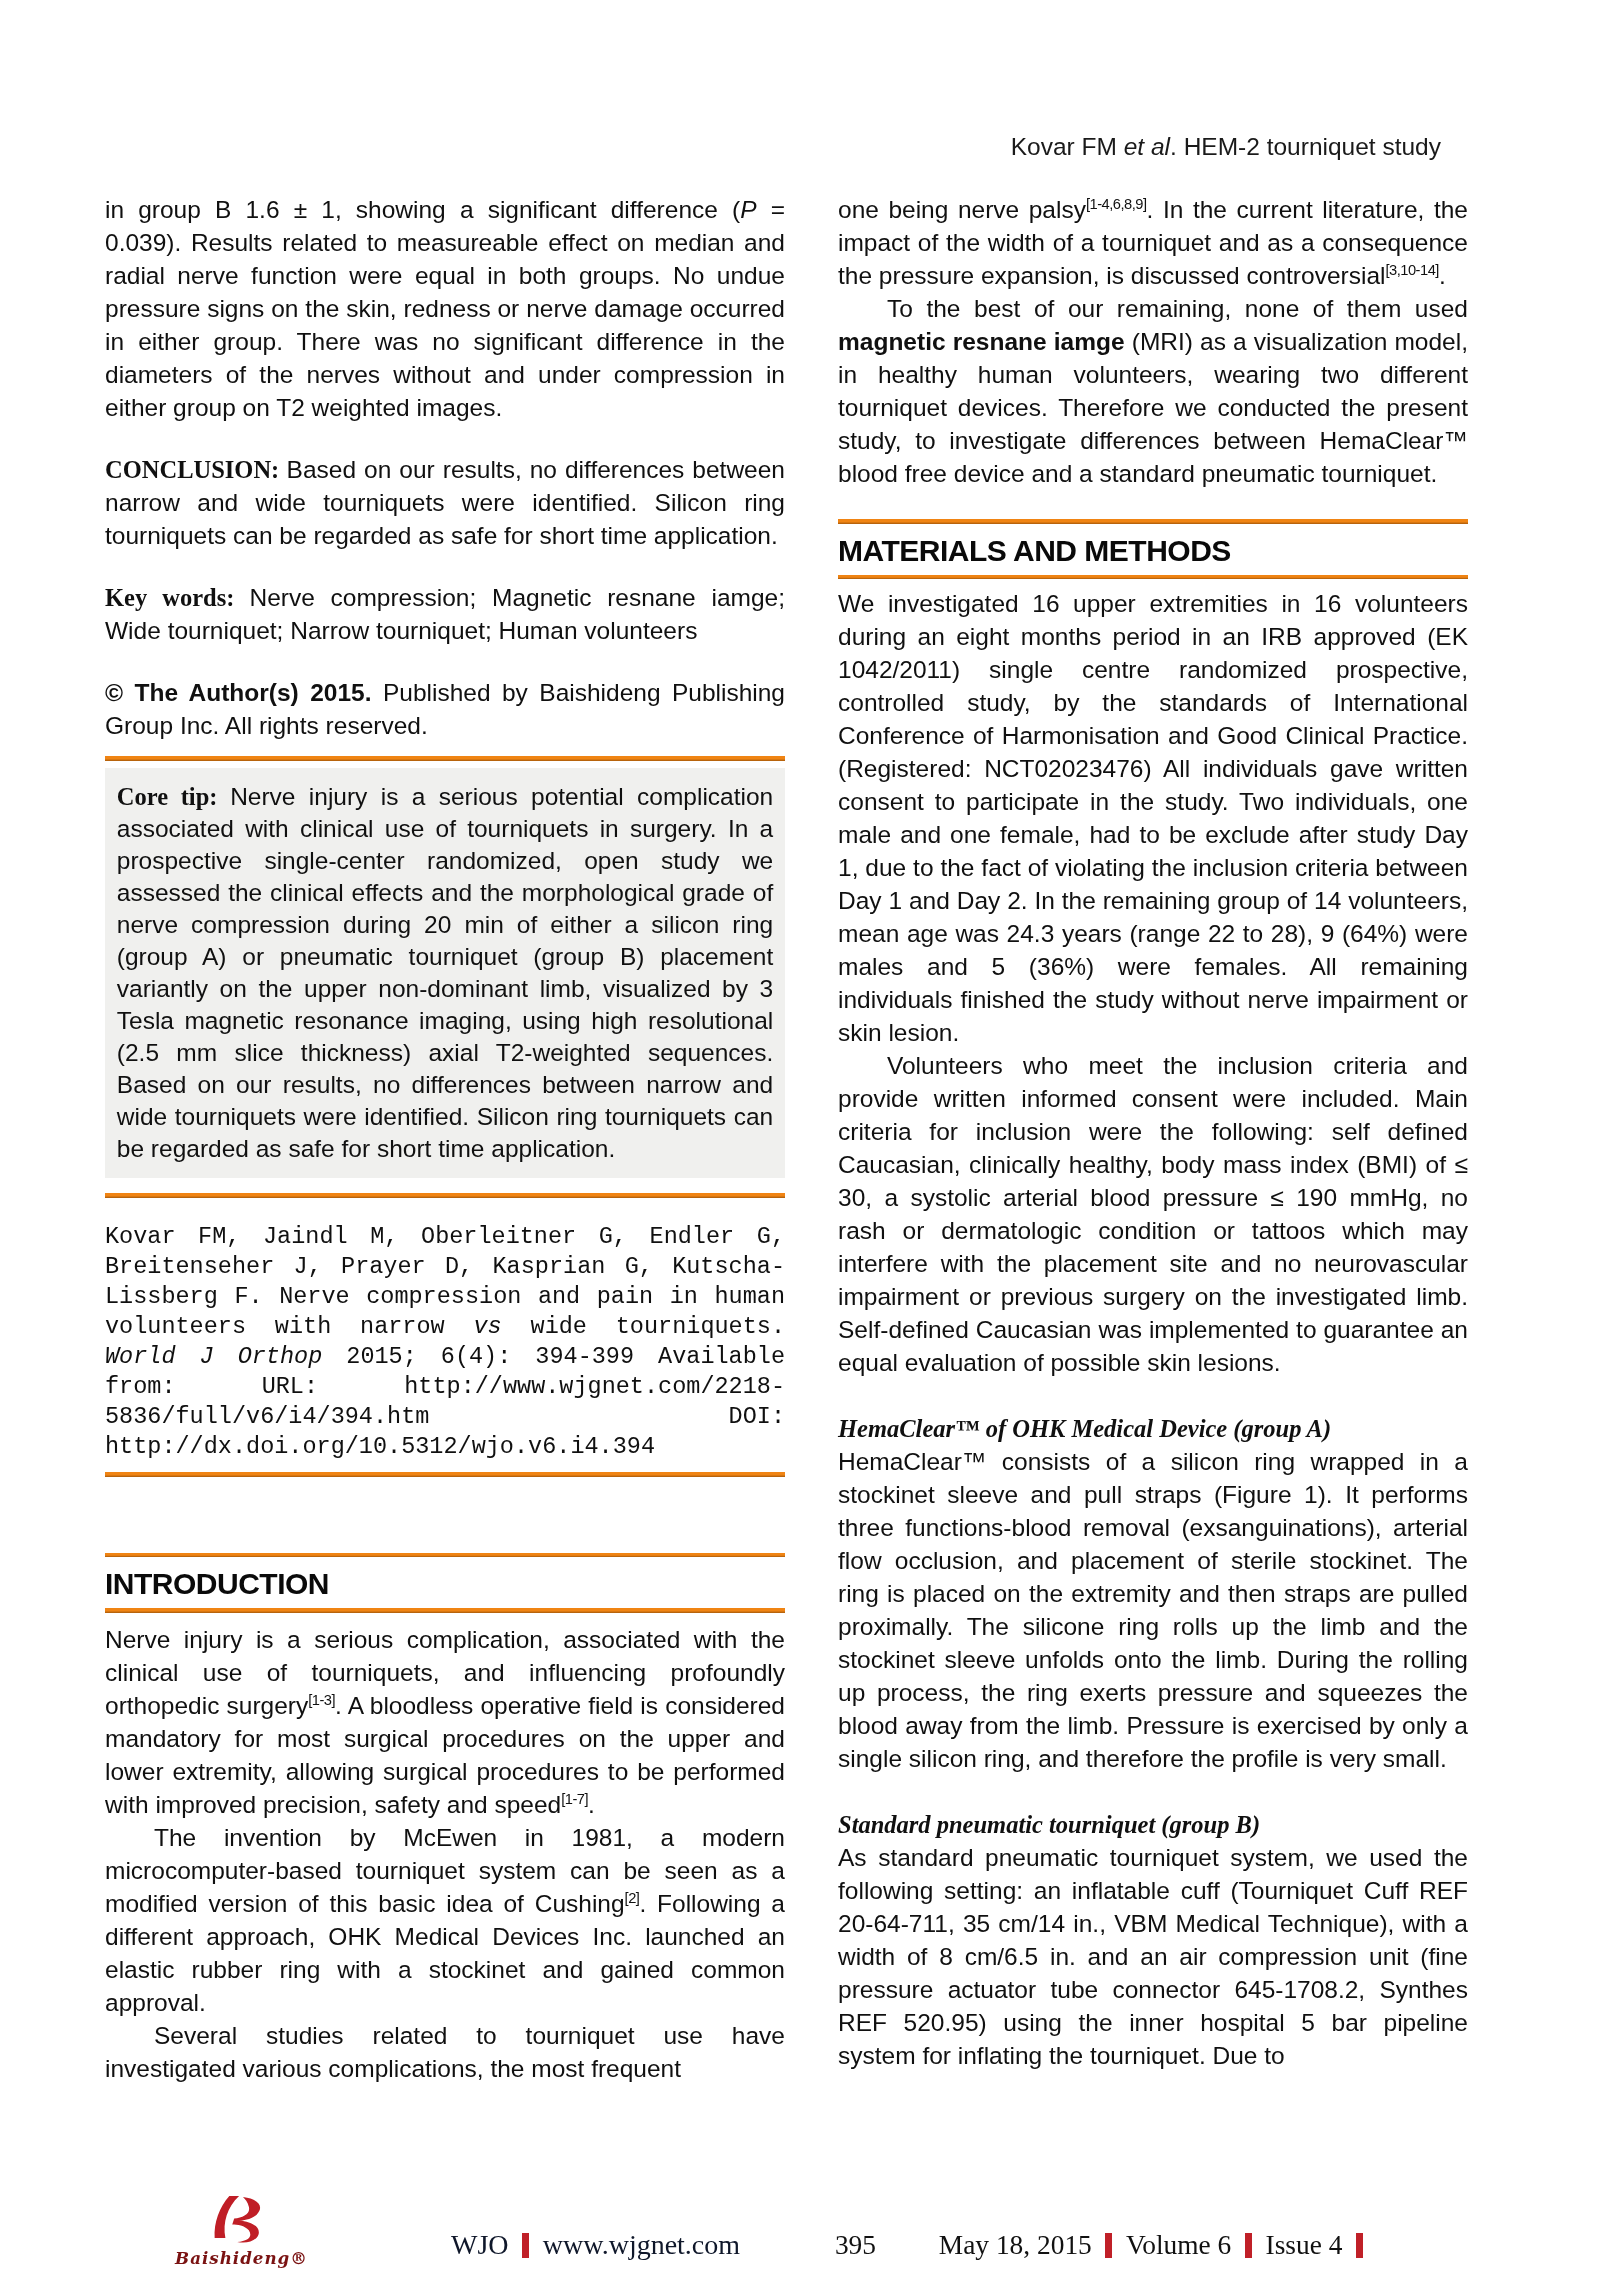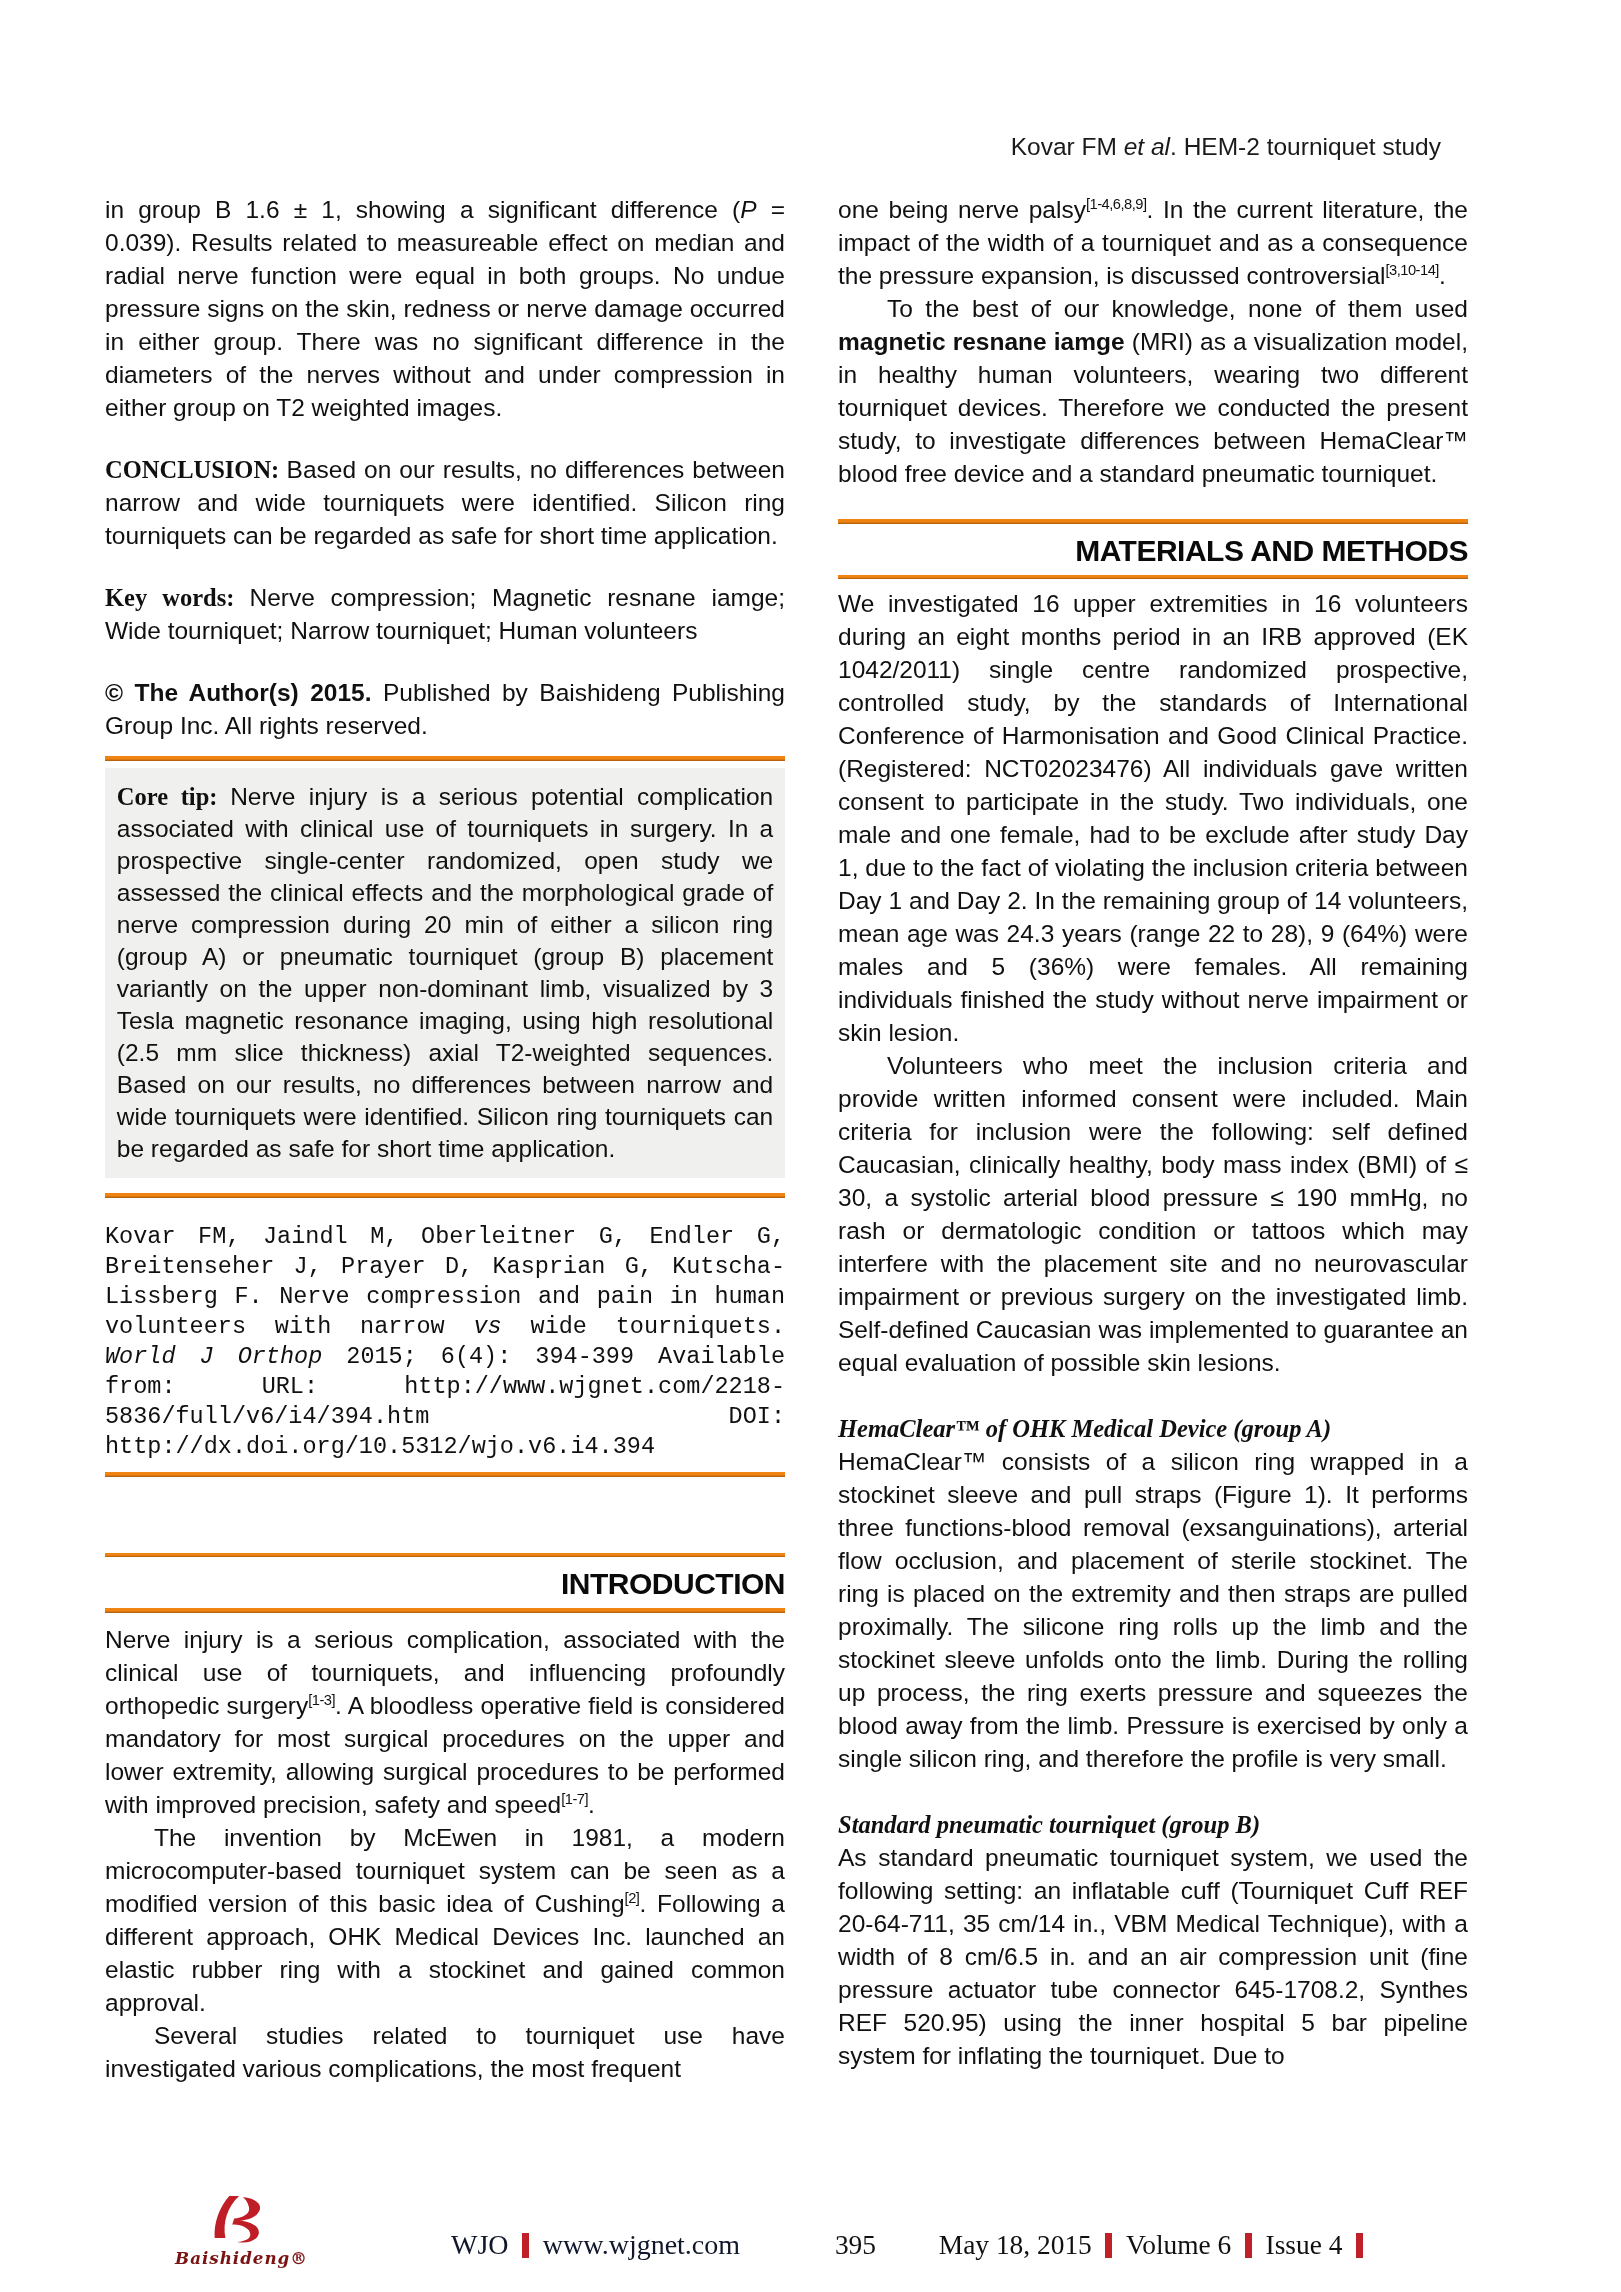--- a/index.html
+++ b/index.html
@@ -19,21 +19,21 @@
   .rule{height:4.9px;border:none;margin:0;background:linear-gradient(to bottom,#f08413 55%,#a85a0a);}
   .coretip{margin-top:13.7px;}
   .coretip .box{margin-top:7.8px;background:#f0f0ee;padding:12.7px 11.8px;font-size:24.5px;line-height:32px;}
   .coretip .rule-bottom{margin-top:15.7px;}
   .citation{margin-top:15.7px;}
   .citation .body{font-family:Liberation Mono, monospace;font-size:23.5px;line-height:30px;
                   padding:7.8px 0 9.8px 0;text-align:justify;}
   .sect{margin-top:76px;}
   .sect.tight{margin-top:29px;}
   .sect h2{margin:0;padding:7.8px 0 5.9px 0;font-size:30px;line-height:37px;font-weight:bold;
-           letter-spacing:-0.5px;color:#0a0a0a;text-align:right;}
+           letter-spacing:-0.5px;color:#0a0a0a;text-align:left;}
   .subhead{font-weight:bold;font-style:italic;margin-top:33px;text-align:left;font-family:Liberation Serif, serif;}
   .footer{position:absolute;left:0;top:2178px;width:1610px;height:93px;
           font-family:"Liberation Serif","DejaVu Serif",serif;}
   .f-logo{position:absolute;left:165px;bottom:3.9px;width:153px;text-align:center;}
   .f-logo .script{display:block;font-size:16.7px;line-height:17.6px;font-style:italic;font-weight:bold;
                   color:#7a1212;letter-spacing:1px;font-family:"DejaVu Serif",serif;}
   .f-journal{position:absolute;left:451px;bottom:9.8px;font-size:28px;color:#0f172a;}
   .f-page{position:absolute;left:745px;bottom:9.8px;width:131px;text-align:right;font-size:27.4px;color:#111;}
   .f-right{position:absolute;right:247px;bottom:9.8px;font-size:27.4px;color:#111;white-space:nowrap;}
   .redbar{display:inline-block;width:6.9px;height:25.5px;background:#c02028;vertical-align:-3.9px;
@@ -83,21 +83,21 @@
     <p class="ind"><span>The invention by McEwen in 1981, a modern microcomputer-based tourniquet system can be seen as a modified version of this basic idea of Cushing</span><sup>[2]</sup><span>. Following a different approach, OHK Medical Devices Inc. launched an elastic rubber ring with a stockinet and gained common approval.</span></p>
 
     <p class="ind">Several studies related to tourniquet use have investigated various complications, the most frequent</p>
 
   </div>
 
   <div class="col col-right">
 
     <p><span>one being nerve palsy</span><sup>[1-4,6,8,9]</sup><span>. In the current literature, the impact of the width of a tourniquet and as a consequence the pressure expansion, is discussed controversial</span><sup>[3,10-14]</sup><span>.</span></p>
 
-    <p class="ind"><span>To the best of our knowledge, none of them used </span><span class="bold">magnetic resnane iamge</span><span> (MRI) as a visualization model, in healthy human volunteers, wearing two different tourniquet devices. Therefore we conducted the present study, to investigate differences between HemaClear™ blood free device and a standard pneumatic tourniquet.</span></p>
+    <p class="ind"><span>To the best of our remaining, none of them used </span><span class="bold">magnetic resnane iamge</span><span> (MRI) as a visualization model, in healthy human volunteers, wearing two different tourniquet devices. Therefore we conducted the present study, to investigate differences between HemaClear™ blood free device and a standard pneumatic tourniquet.</span></p>
 
     <div class="sect tight">
       <div class="rule"></div>
       <h2>MATERIALS AND METHODS</h2>
       <div class="rule"></div>
     </div>
 
     <p style="margin-top:7.8px;">We investigated 16 upper extremities in 16 volunteers during an eight months period in an IRB approved (EK 1042/2011) single centre randomized prospective, controlled study, by the standards of International Conference of Harmonisation and Good Clinical Practice. (Registered: NCT02023476) All individuals gave written consent to participate in the study. Two individuals, one male and one female, had to be exclude after study Day 1, due to the fact of violating the inclusion criteria between Day 1 and Day 2. In the remaining group of 14 volunteers, mean age was 24.3 years (range 22 to 28), 9 (64%) were males and 5 (36%) were females. All remaining individuals finished the study without nerve impairment or skin lesion.</p>
 
     <p class="ind">Volunteers who meet the inclusion criteria and provide written informed consent were included. Main criteria for inclusion were the following: self defined Caucasian, clinically healthy, body mass index (BMI) of ≤ 30, a systolic arterial blood pressure ≤ 190 mmHg, no rash or dermatologic condition or tattoos which may interfere with the placement site and no neurovascular impairment or previous surgery on the investigated limb. Self-defined Caucasian was implemented to guarantee an equal evaluation of possible skin lesions.</p>

